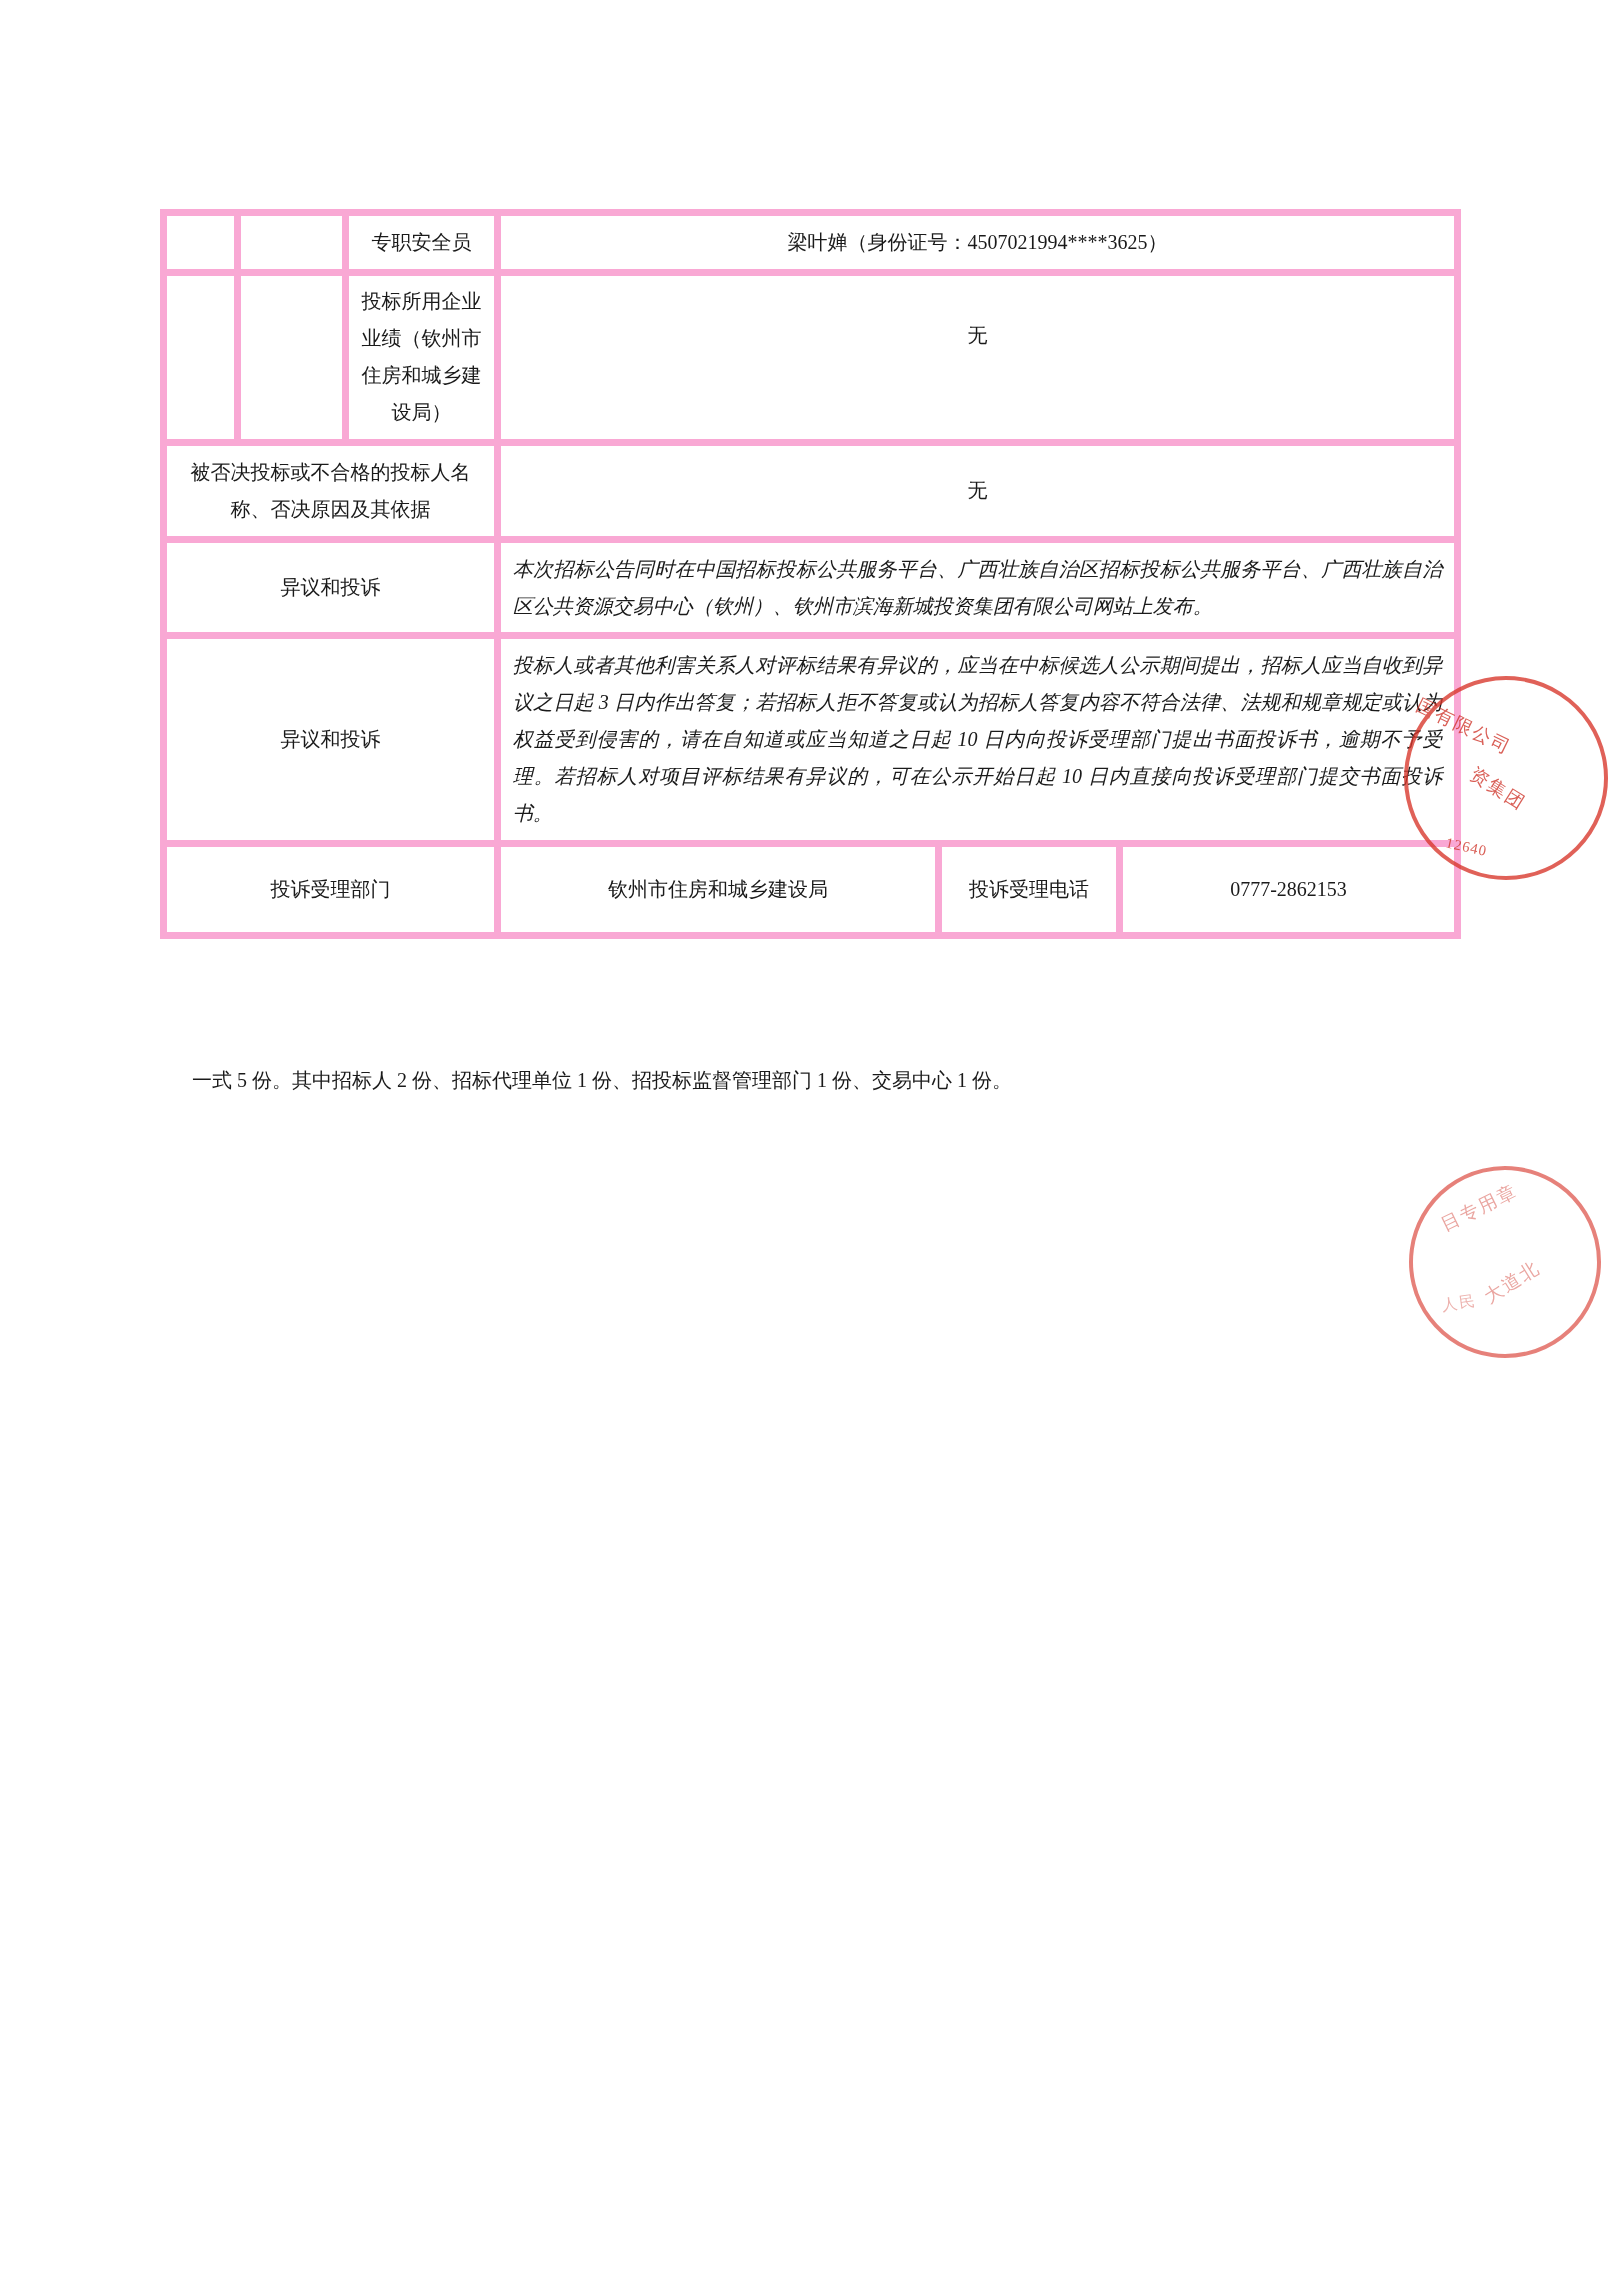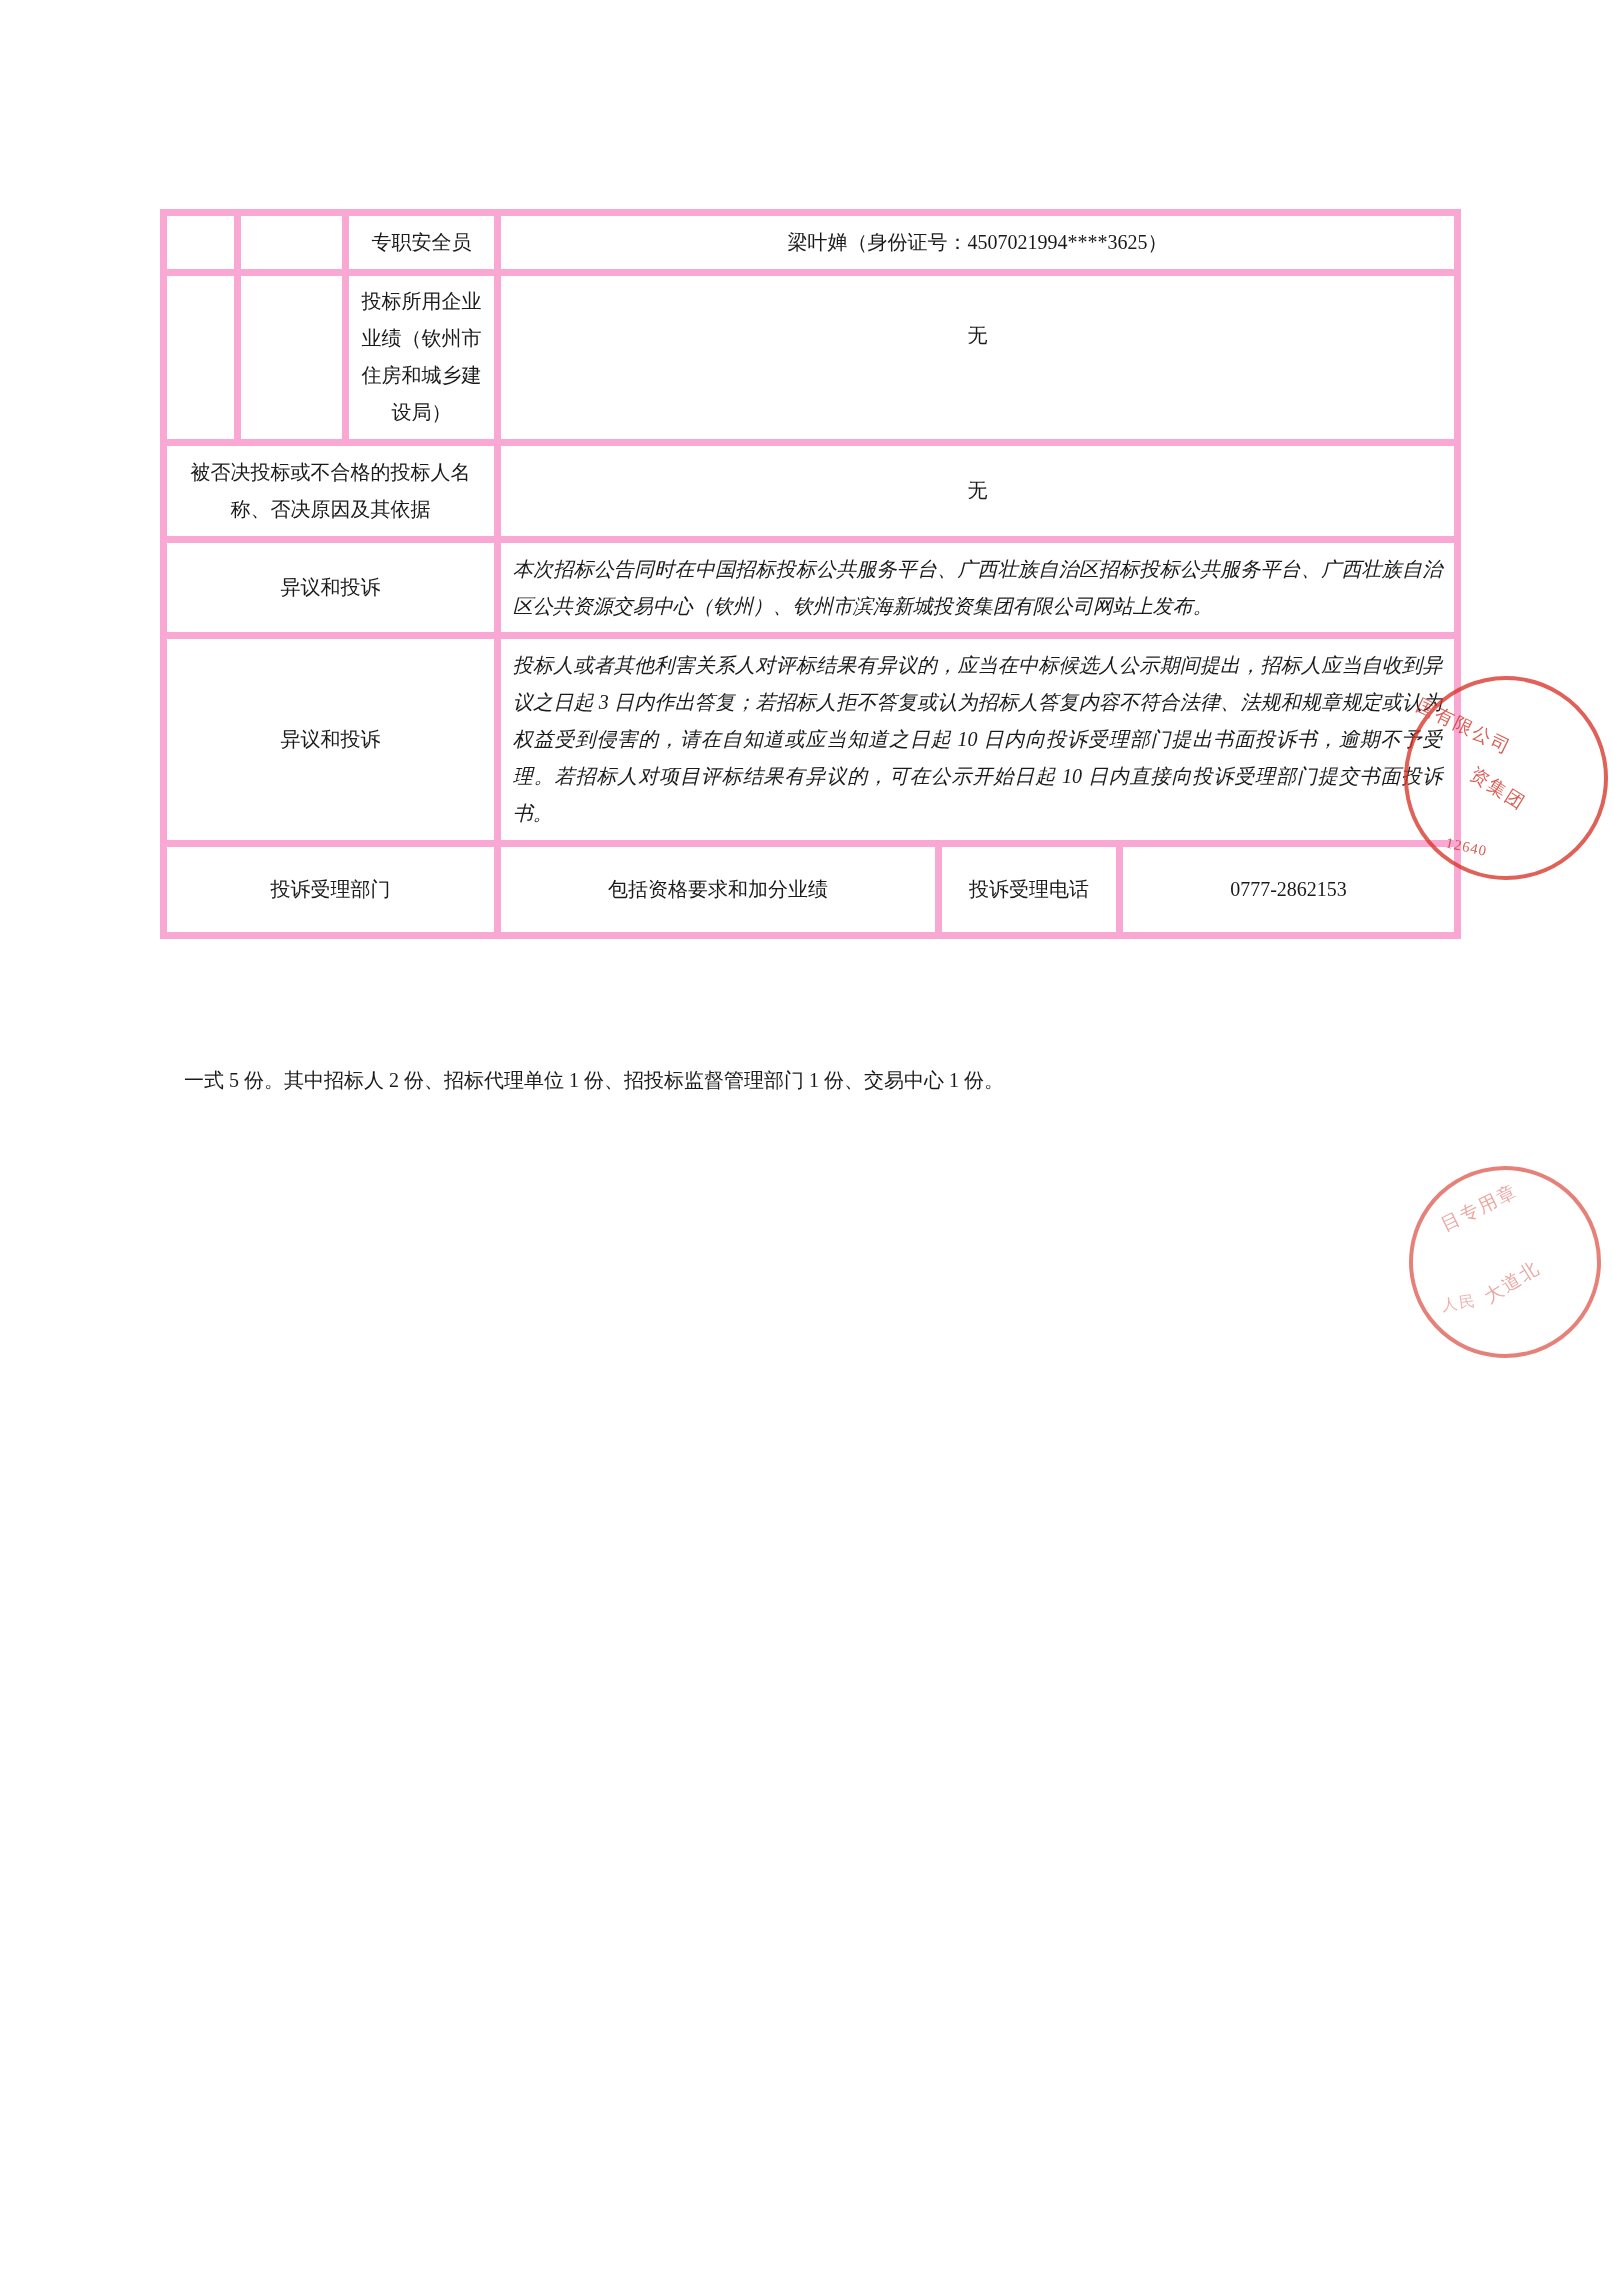--- a/index.html
+++ b/index.html
@@ -41,21 +41,21 @@
     text-align: center;
     line-height: 1.8;
   }
   .narrow-pad { padding: 9.8px 9.8px; }
   .tall { height: 69px; margin-top: 6px; }
   .blank-cell { border-right: 1px solid #2a2a2a; }
   .nowrap { white-space: nowrap; }
 
   .footnote {
     position: absolute;
-    left: 144px;
+    left: 152px;
     top: 1061px;
     width: 1157px;
     font-size: 20px;
     line-height: 1.95;
     text-indent: 40px;
     text-align: justify;
     text-justify: inter-ideograph;
   }
 
   
@@ -155,21 +155,21 @@
       <tr>
         <td class="label-cell narrow-pad" colspan="3">异议和投诉</td>
         <td class="c-justify" colspan="3">本次招标公告同时在中国招标投标公共服务平台、广西壮族自治区招标投标公共服务平台、广西壮族自治区公共资源交易中心（钦州）、钦州市滨海新城投资集团有限公司网站上发布。</td>
       </tr>
       <tr>
         <td class="label-cell narrow-pad" colspan="3">异议和投诉</td>
         <td class="c-justify" colspan="3">投标人或者其他利害关系人对评标结果有异议的，应当在中标候选人公示期间提出，招标人应当自收到异议之日起 3 日内作出答复；若招标人拒不答复或认为招标人答复内容不符合法律、法规和规章规定或认为权益受到侵害的，请在自知道或应当知道之日起 10 日内向投诉受理部门提出书面投诉书，逾期不予受理。若招标人对项目评标结果有异议的，可在公示开始日起 10 日内直接向投诉受理部门提交书面投诉书。</td>
       </tr>
       <tr>
         <td class="label-cell tall" colspan="3">投诉受理部门</td>
-        <td class="c-center">包括资格要求和加分业绩</td>
+        <td class="c-center">钦州市住房和城乡建设局</td>
         <td class="c-center">投诉受理电话</td>
         <td class="c-center">0777-2862153</td>
       </tr>
     </tbody>
   </table>
 
   <div class="footnote">一式 5 份。其中招标人 2 份、招标代理单位 1 份、招投标监督管理部门 1 份、交易中心 1 份。</div>
 
   <div class="seal seal-1">
     <span class="seal-text s-a">国有限公司</span>

